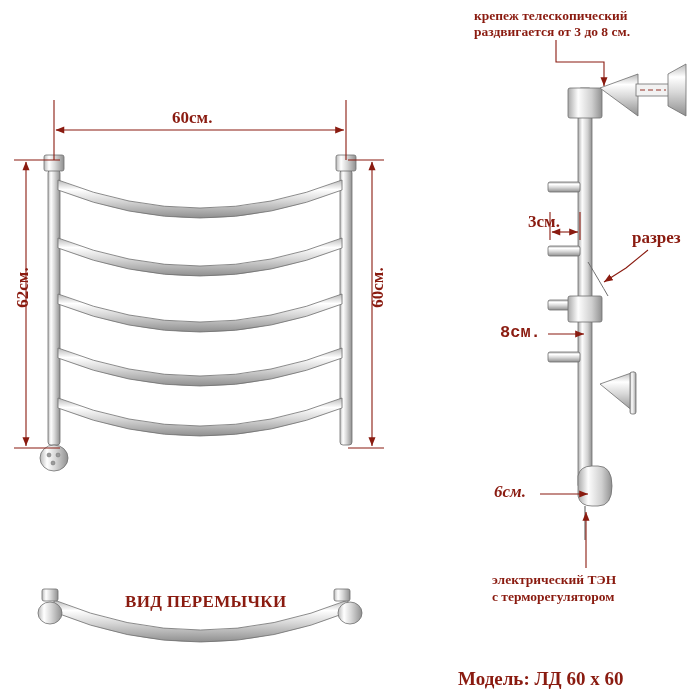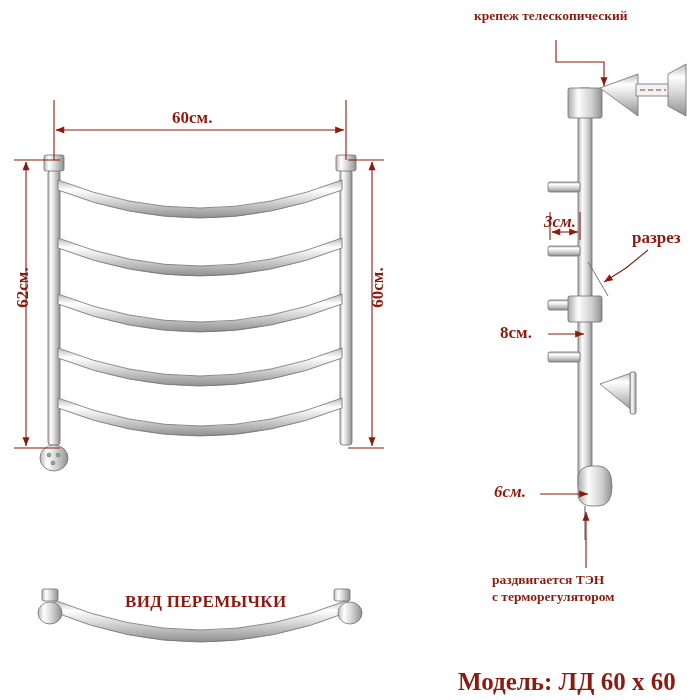--- a/index.html
+++ b/index.html
@@ -30,21 +30,21 @@
     position: absolute;
     color: #8a1b10;
     font-weight: bold;
     font-family: "Liberation Serif", serif;
     white-space: nowrap;
     line-height: 1.12;
   }
   .lbl-dim { font-size: 17px; }
   .lbl-small { font-size: 13.5px; }
   .lbl-title { font-size: 17px; letter-spacing: 0.3px; }
-  .lbl-model { font-size: 25px; }
+  .lbl-model { font-size: 19px; }
   .rot-left {
     transform: rotate(-90deg);
     transform-origin: center center;
   }
 </style>
 </head>
 <body>
 
 <div class="stage">
 
@@ -180,27 +180,28 @@
 
   <div class="lbl lbl-dim" style="left:172px; top:108px;">60см.</div>
 
   <div class="lbl lbl-dim rot-left" style="left:-7px; top:278px; width:60px; text-align:center;">62см.</div>
 
   <div class="lbl lbl-dim rot-left" style="left:348px; top:278px; width:60px; text-align:center;">60см.</div>
 
   <div class="lbl lbl-small" style="left:474px; top:8px;">крепеж телескопический</div>
 
   <div class="lbl lbl-title" style="left:125px; top:592px;">ВИД ПЕРЕМЫЧКИ</div>
-
-  <div class="lbl lbl-dim" style="left:544px; top:212px;font-style:italic;">3см.</div>
+  <div class="lbl lbl-small" style="left:474px; top:24px;">раздвигается от 3 до 8 см.</div>
+
+  <div class="lbl lbl-dim" style="left:528px; top:212px;">3см.</div>
 
   <div class="lbl lbl-dim" style="left:632px; top:228px;">разрез</div>
 
-  <div class="lbl lbl-dim" style="left:500px; top:323px;">8см.</div>
+  <div class="lbl lbl-dim" style="left:500px; top:323px;font-family:Liberation Mono, monospace;">8см.</div>
 
   <div class="lbl lbl-dim" style="left:494px; top:482px;font-style:italic;">6см.</div>
 
-  <div class="lbl lbl-small" style="left:492px; top:572px;">раздвигается   ТЭН</div>
+  <div class="lbl lbl-small" style="left:492px; top:572px;">электрический   ТЭН</div>
   <div class="lbl lbl-small" style="left:492px; top:589px;text-align:right;">с терморегулятором</div>
 
   <div class="lbl lbl-model" style="left:458px; top:668px;">Модель: ЛД 60 x 60</div>
 
 </div>
 
 </body></html>

